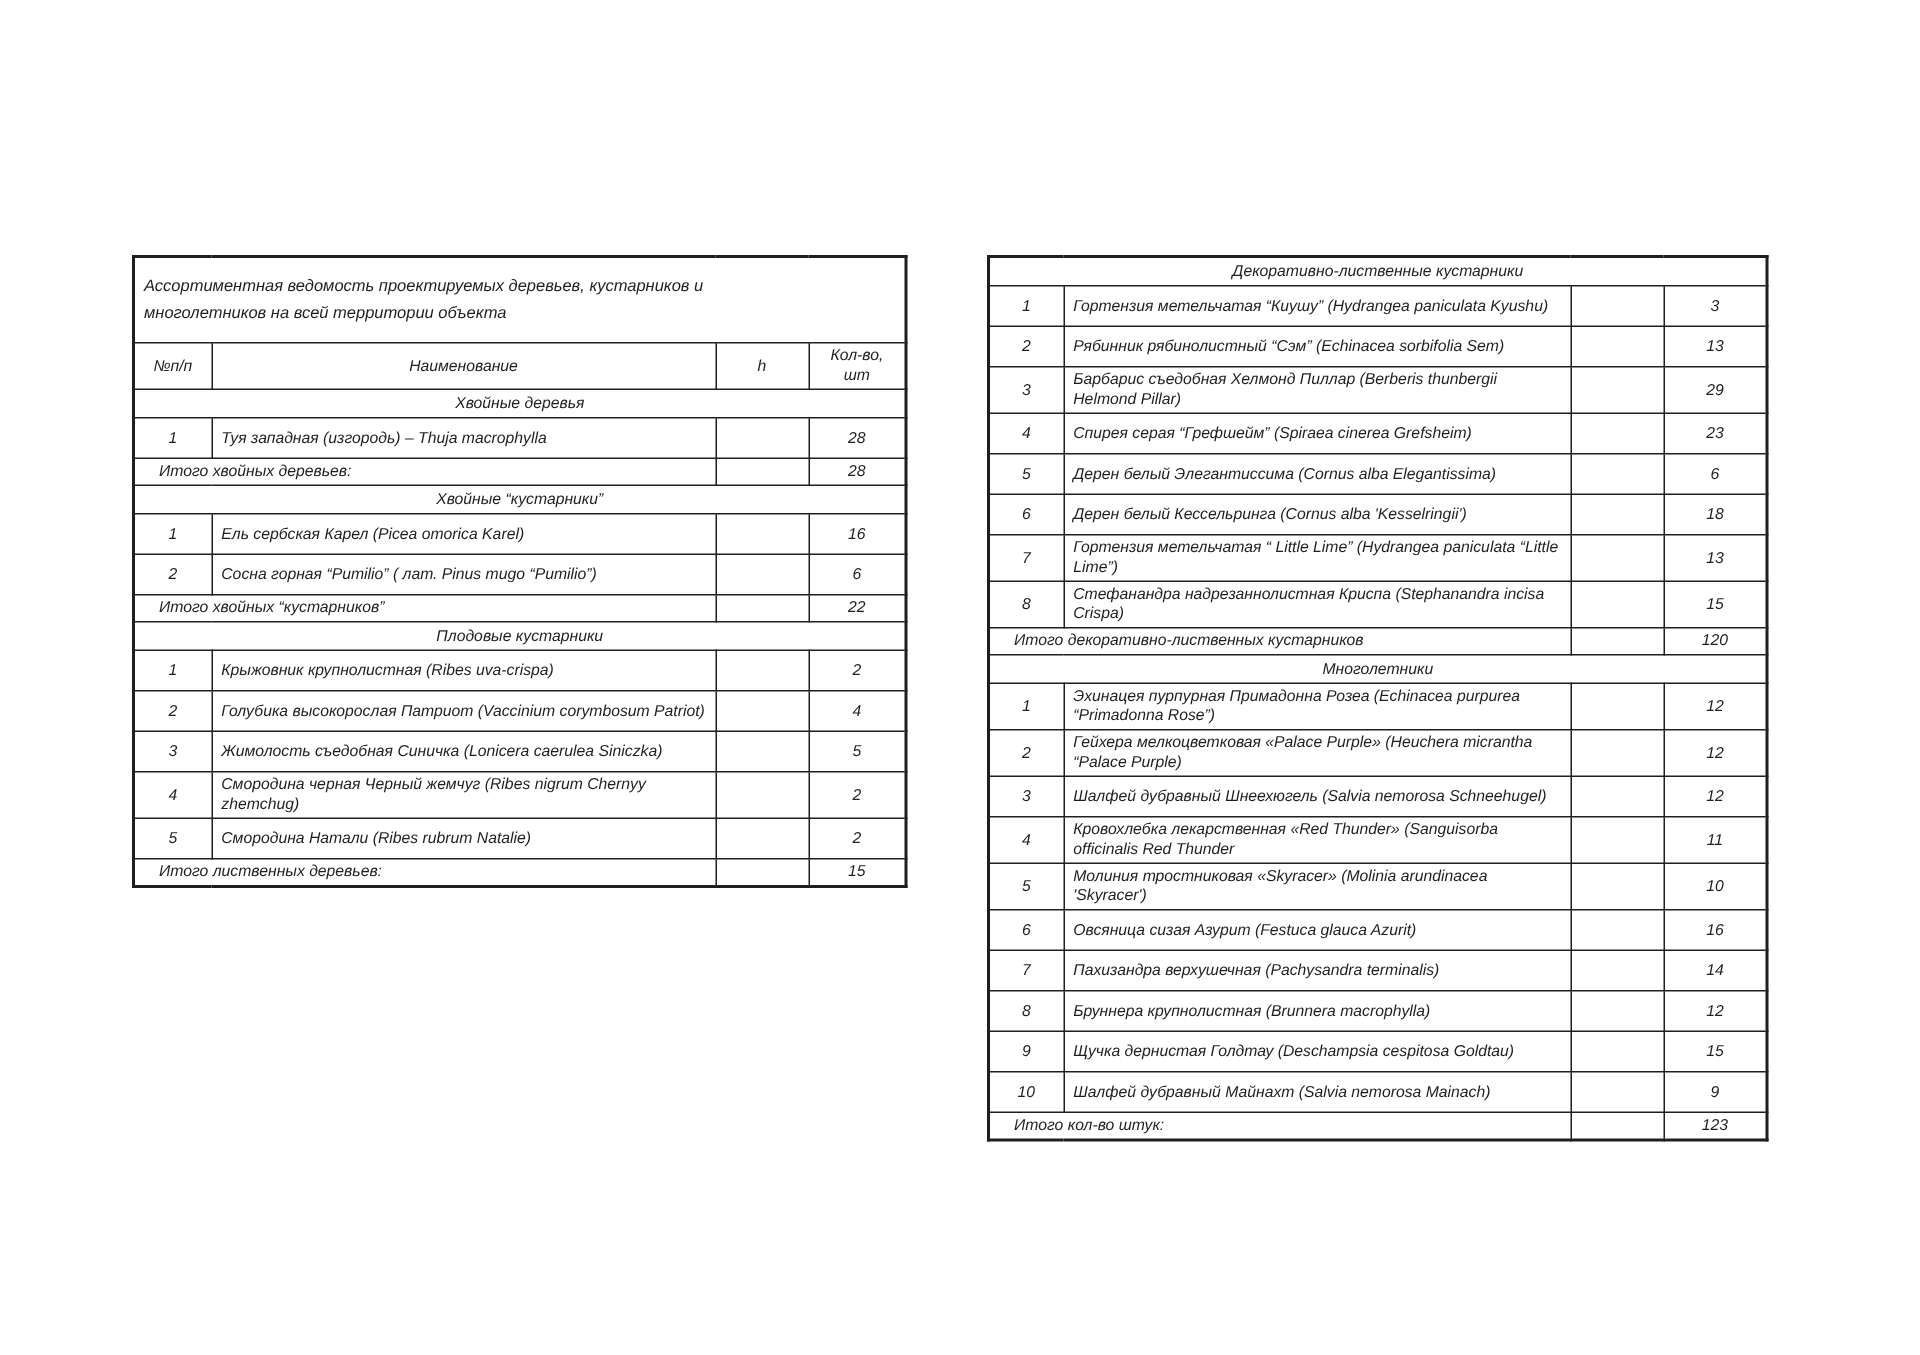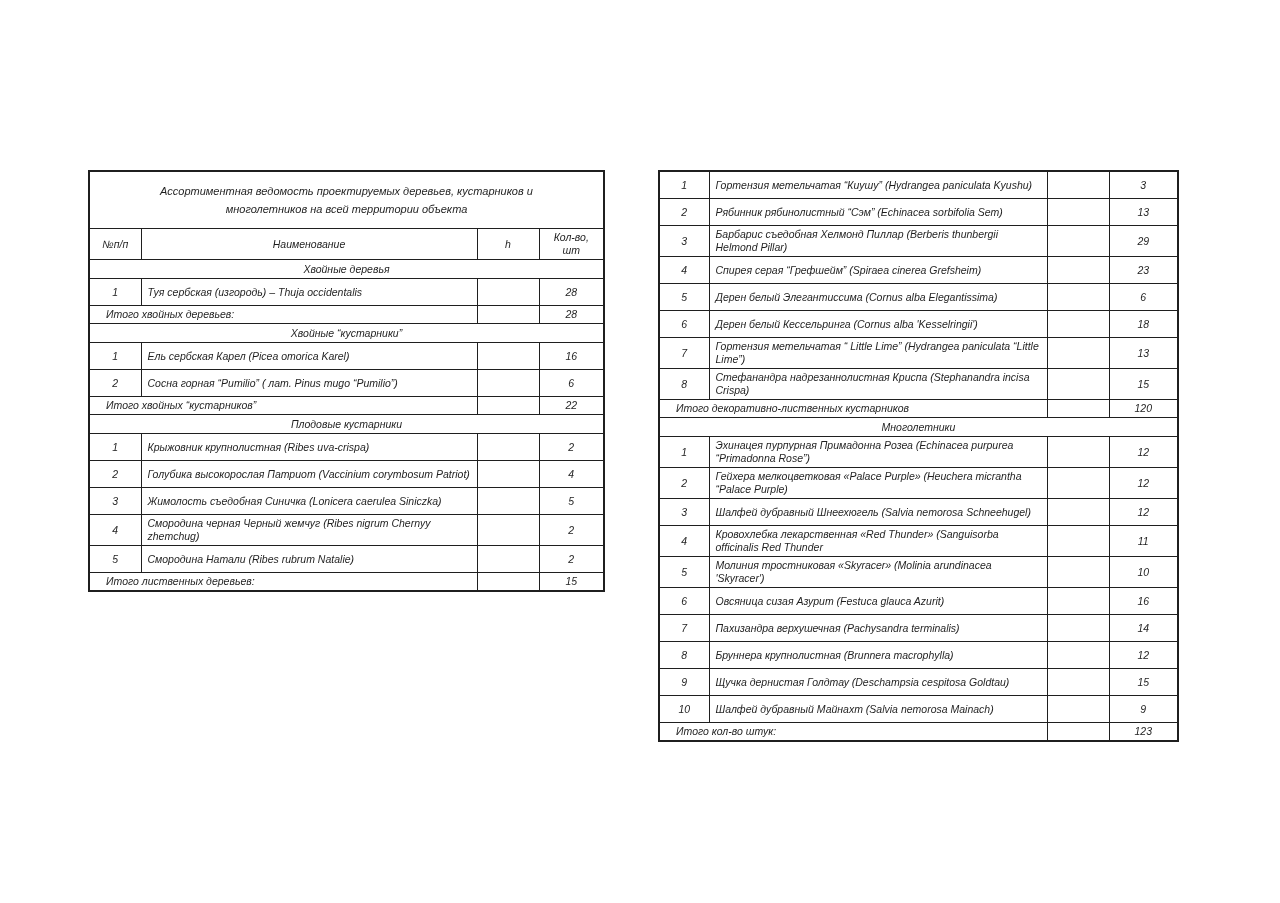--- a/index.html
+++ b/index.html
@@ -44,21 +44,21 @@
   .left  col:nth-child(2) { width: 336px; }
   .left  col:nth-child(3) { width: 62px;  }
   .left  col:nth-child(4) { width: 65px;  }
   .right col:nth-child(1) { width: 50px;  }
   .right col:nth-child(2) { width: 338px; }
   .right col:nth-child(3) { width: 62px;  }
   .right col:nth-child(4) { width: 69px;  }
 
   .c-title {
     height: 52px;
-    text-align: center;
+    text-align: left;
     font-size: 11px;
     line-height: 18px;
     vertical-align: middle;
   }
   .row-head td {
     height: 20px;
     text-align: center;
   }
   .c-section {
     height: 14px;
@@ -101,21 +101,21 @@
           <td class="c-h">h</td>
           <td class="c-qty">Кол-во, шт</td>
         </tr>
       </thead>
       <tbody>
           <tr class="row-section">
             <td colspan="4" class="c-section">Хвойные деревья</td>
           </tr>
           <tr class="row-item">
             <td class="c-num">1</td>
-            <td class="c-name">Туя сербская (изгородь) – Thuja occidentalis</td>
+            <td class="c-name">Туя западная (изгородь) – Thuja macrophylla</td>
             <td class="c-h"></td>
             <td class="c-qty">28</td>
           </tr>
           <tr class="row-total">
             <td colspan="2" class="c-total">Итого хвойных деревьев:</td>
             <td class="c-h"></td>
             <td class="c-qty">28</td>
           </tr>
           <tr class="row-section">
             <td colspan="4" class="c-section">Хвойные “кустарники”</td>
@@ -181,20 +181,23 @@
 
   <div class="table-wrap right">
     <table>
       <colgroup>
           <col>
           <col>
           <col>
           <col>
         </colgroup>
       <tbody>
+          <tr class="row-section">
+            <td colspan="4" class="c-section">Декоративно-лиственные  кустарники</td>
+          </tr>
           <tr class="row-item">
             <td class="c-num">1</td>
             <td class="c-name">Гортензия метельчатая “Киушу” (Hydrangea paniculata Kyushu)</td>
             <td class="c-h"></td>
             <td class="c-qty">3</td>
           </tr>
           <tr class="row-item">
             <td class="c-num">2</td>
             <td class="c-name">Рябинник рябинолистный “Сэм” (Echinacea sorbifolia Sem)</td>
             <td class="c-h"></td>

